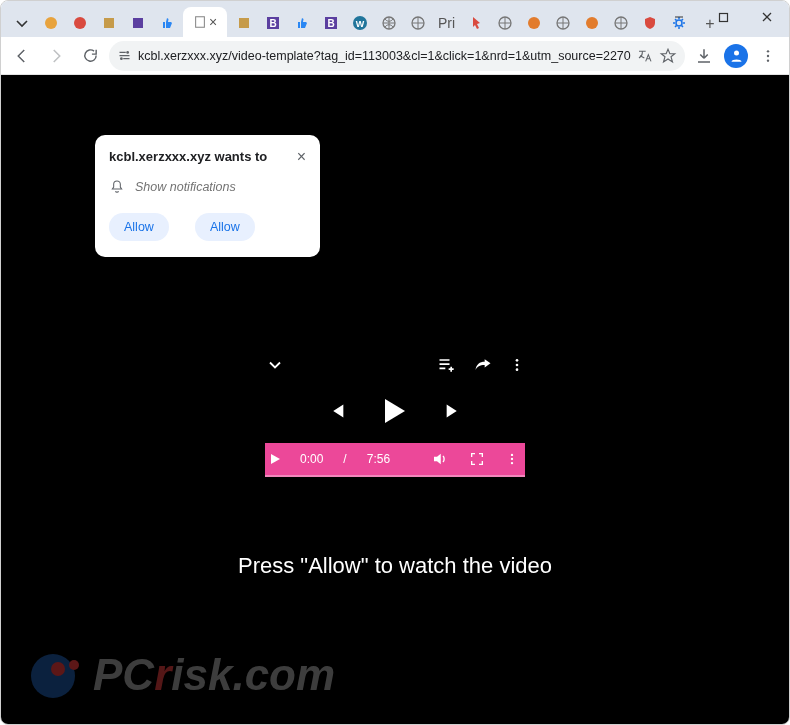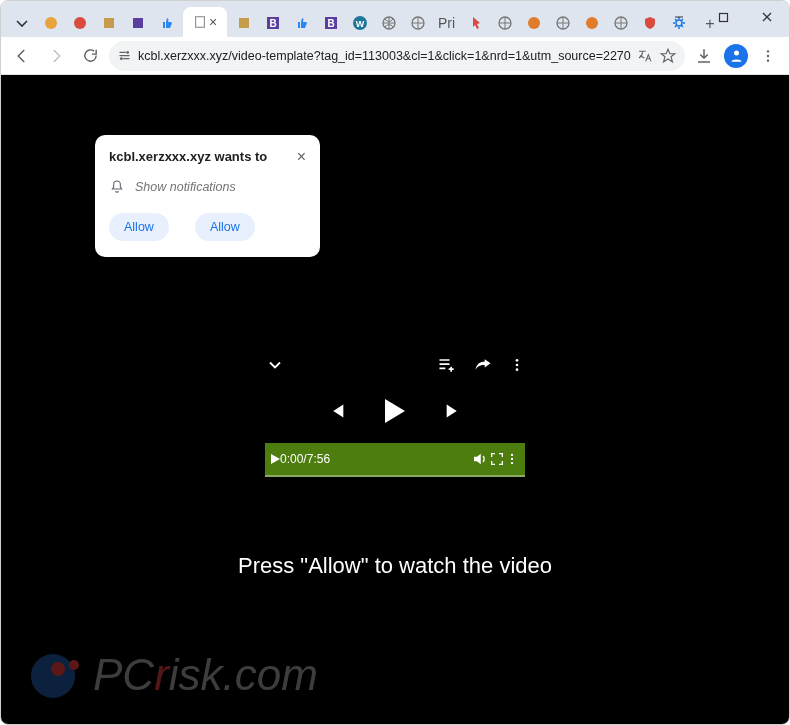--- a/index.html
+++ b/index.html
@@ -38,30 +38,30 @@
 .prompt-row { display:flex; align-items:center; gap:10px; color:#737373; font-size:12.5px; margin-top:14px;font-style:italic; }
 .prompt-actions { display:flex; justify-content:flex-start; gap:26px; margin-top:18px; }
 .pbtn { background:#e8f0fe; color:#1a73e8; border:none; padding:7px 15px; border-radius:16px; font-size:12.5px; font-weight:500; cursor:pointer; }
 
 
 .player { position:absolute; left:50%; top:280px; transform:translateX(-50%); width:260px; color:#fff; display:flex; flex-direction:column; align-items:center; }
 .player-top { width:100%; display:flex; align-items:center; justify-content:space-between; color:#fff; margin-bottom:24px; }
 .player-top-right { display:flex; align-items:center; gap:16px; }
 .pbtns { display:flex; align-items:center; gap:38px; }
 .play-triangle { width:0; height:0; border-left:20px solid #fff; border-top:12px solid transparent; border-bottom:12px solid transparent; }
-.ctrlbar { width:260px; height:34px; background:#4d7c0f; display:flex; align-items:center; gap:0; padding:0 6px; margin-top:20px; color:#fff; font-size:12px; border-bottom:2px solid rgba(255,255,255,.35); }
+.ctrlbar { width:260px; height:34px; background:#ec4899; display:flex; align-items:center; gap:20px; padding:0 6px; margin-top:20px; color:#fff; font-size:12px; border-bottom:2px solid rgba(255,255,255,.35); }
 .small-tri { width:0; height:0; border-left:9px solid #fff; border-top:5px solid transparent; border-bottom:5px solid transparent; }
 .spacer { flex:1; }
 .msg { position:absolute; left:50%; top:478px; transform:translateX(-50%); color:#fff; font-size:22px; font-weight:300; white-space:nowrap; }
 
 
 .watermark { position:absolute; left:30px; bottom:22px; display:flex; align-items:center; gap:8px; opacity:.45; }
 .dots { position:relative; width:54px; height:54px; }
 .dots .d { position:absolute; border-radius:50%; }
-.wtext { font-family: "Segoe UI", sans-serif; font-weight:400; font-style:italic; font-size:44px; color:#888; letter-spacing:0; }
+.wtext { font-family: "Segoe UI", sans-serif; font-weight:700; font-style:italic; font-size:44px; color:#888; letter-spacing:0; }
 .wtext .r { color:#b33; }
 
 svg { display:block; }
 </style>
 </head>
 <body>
 
 <div class="window">
 
   <div class="tabstrip">

